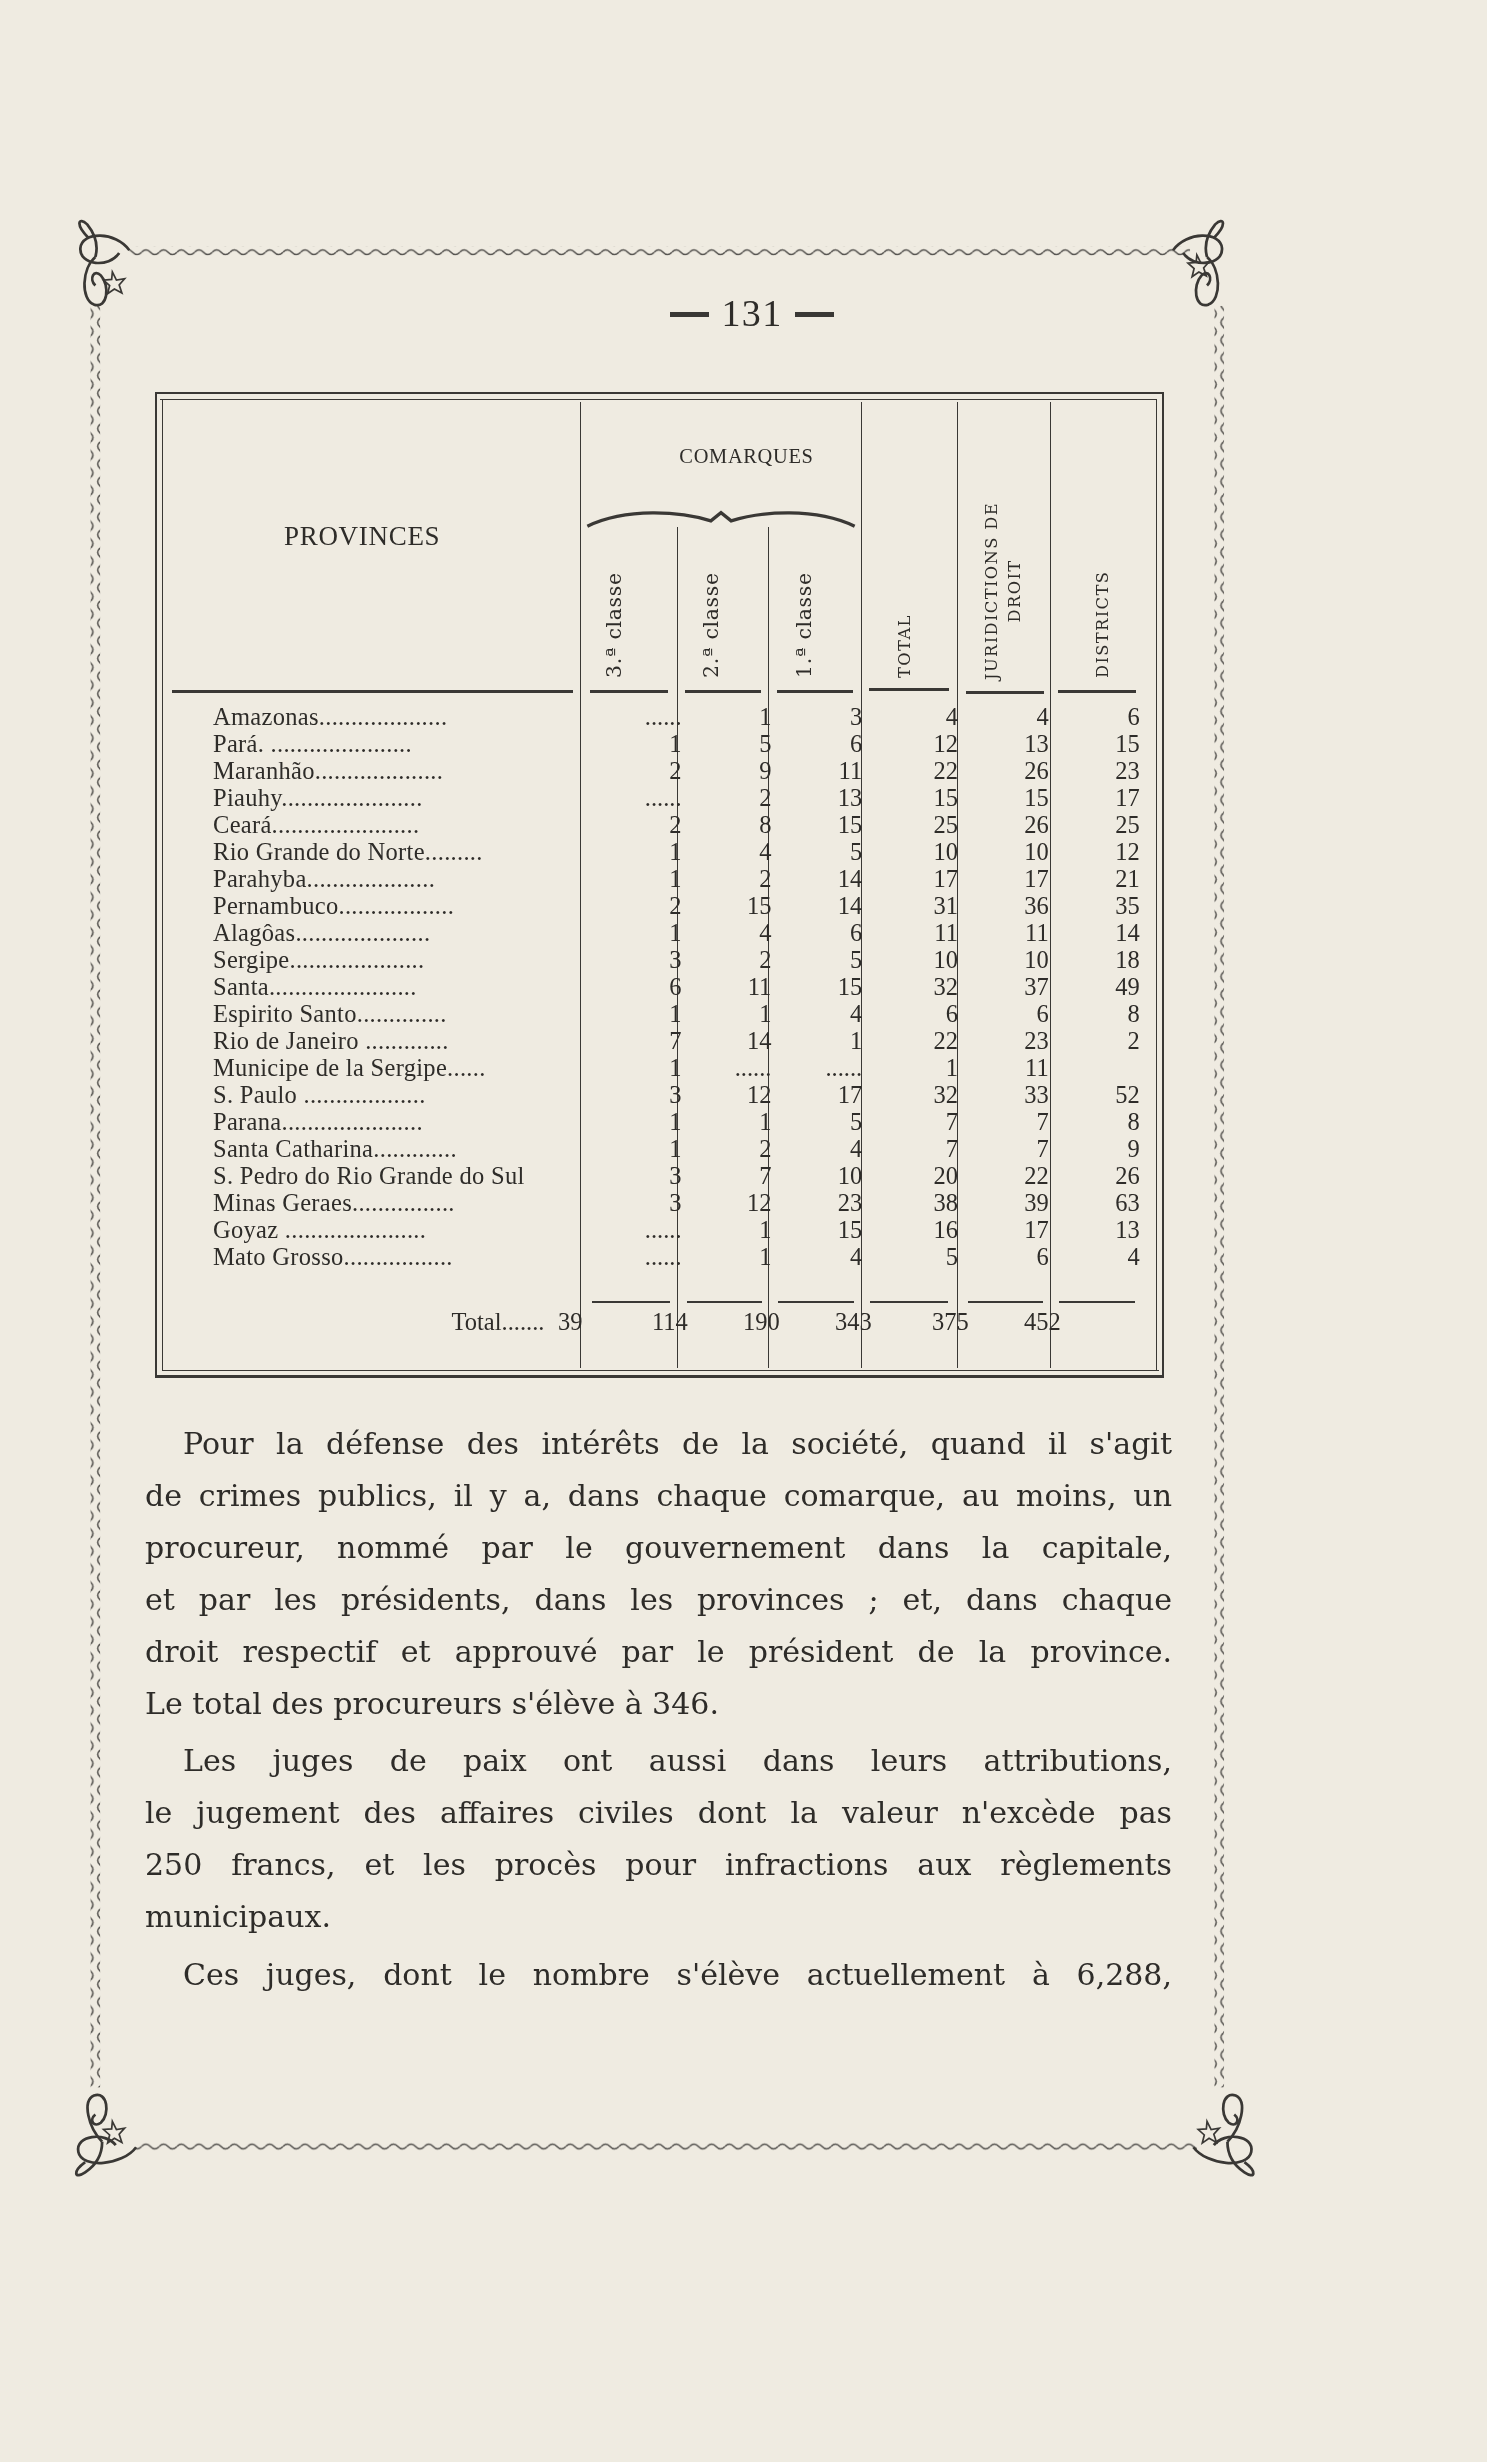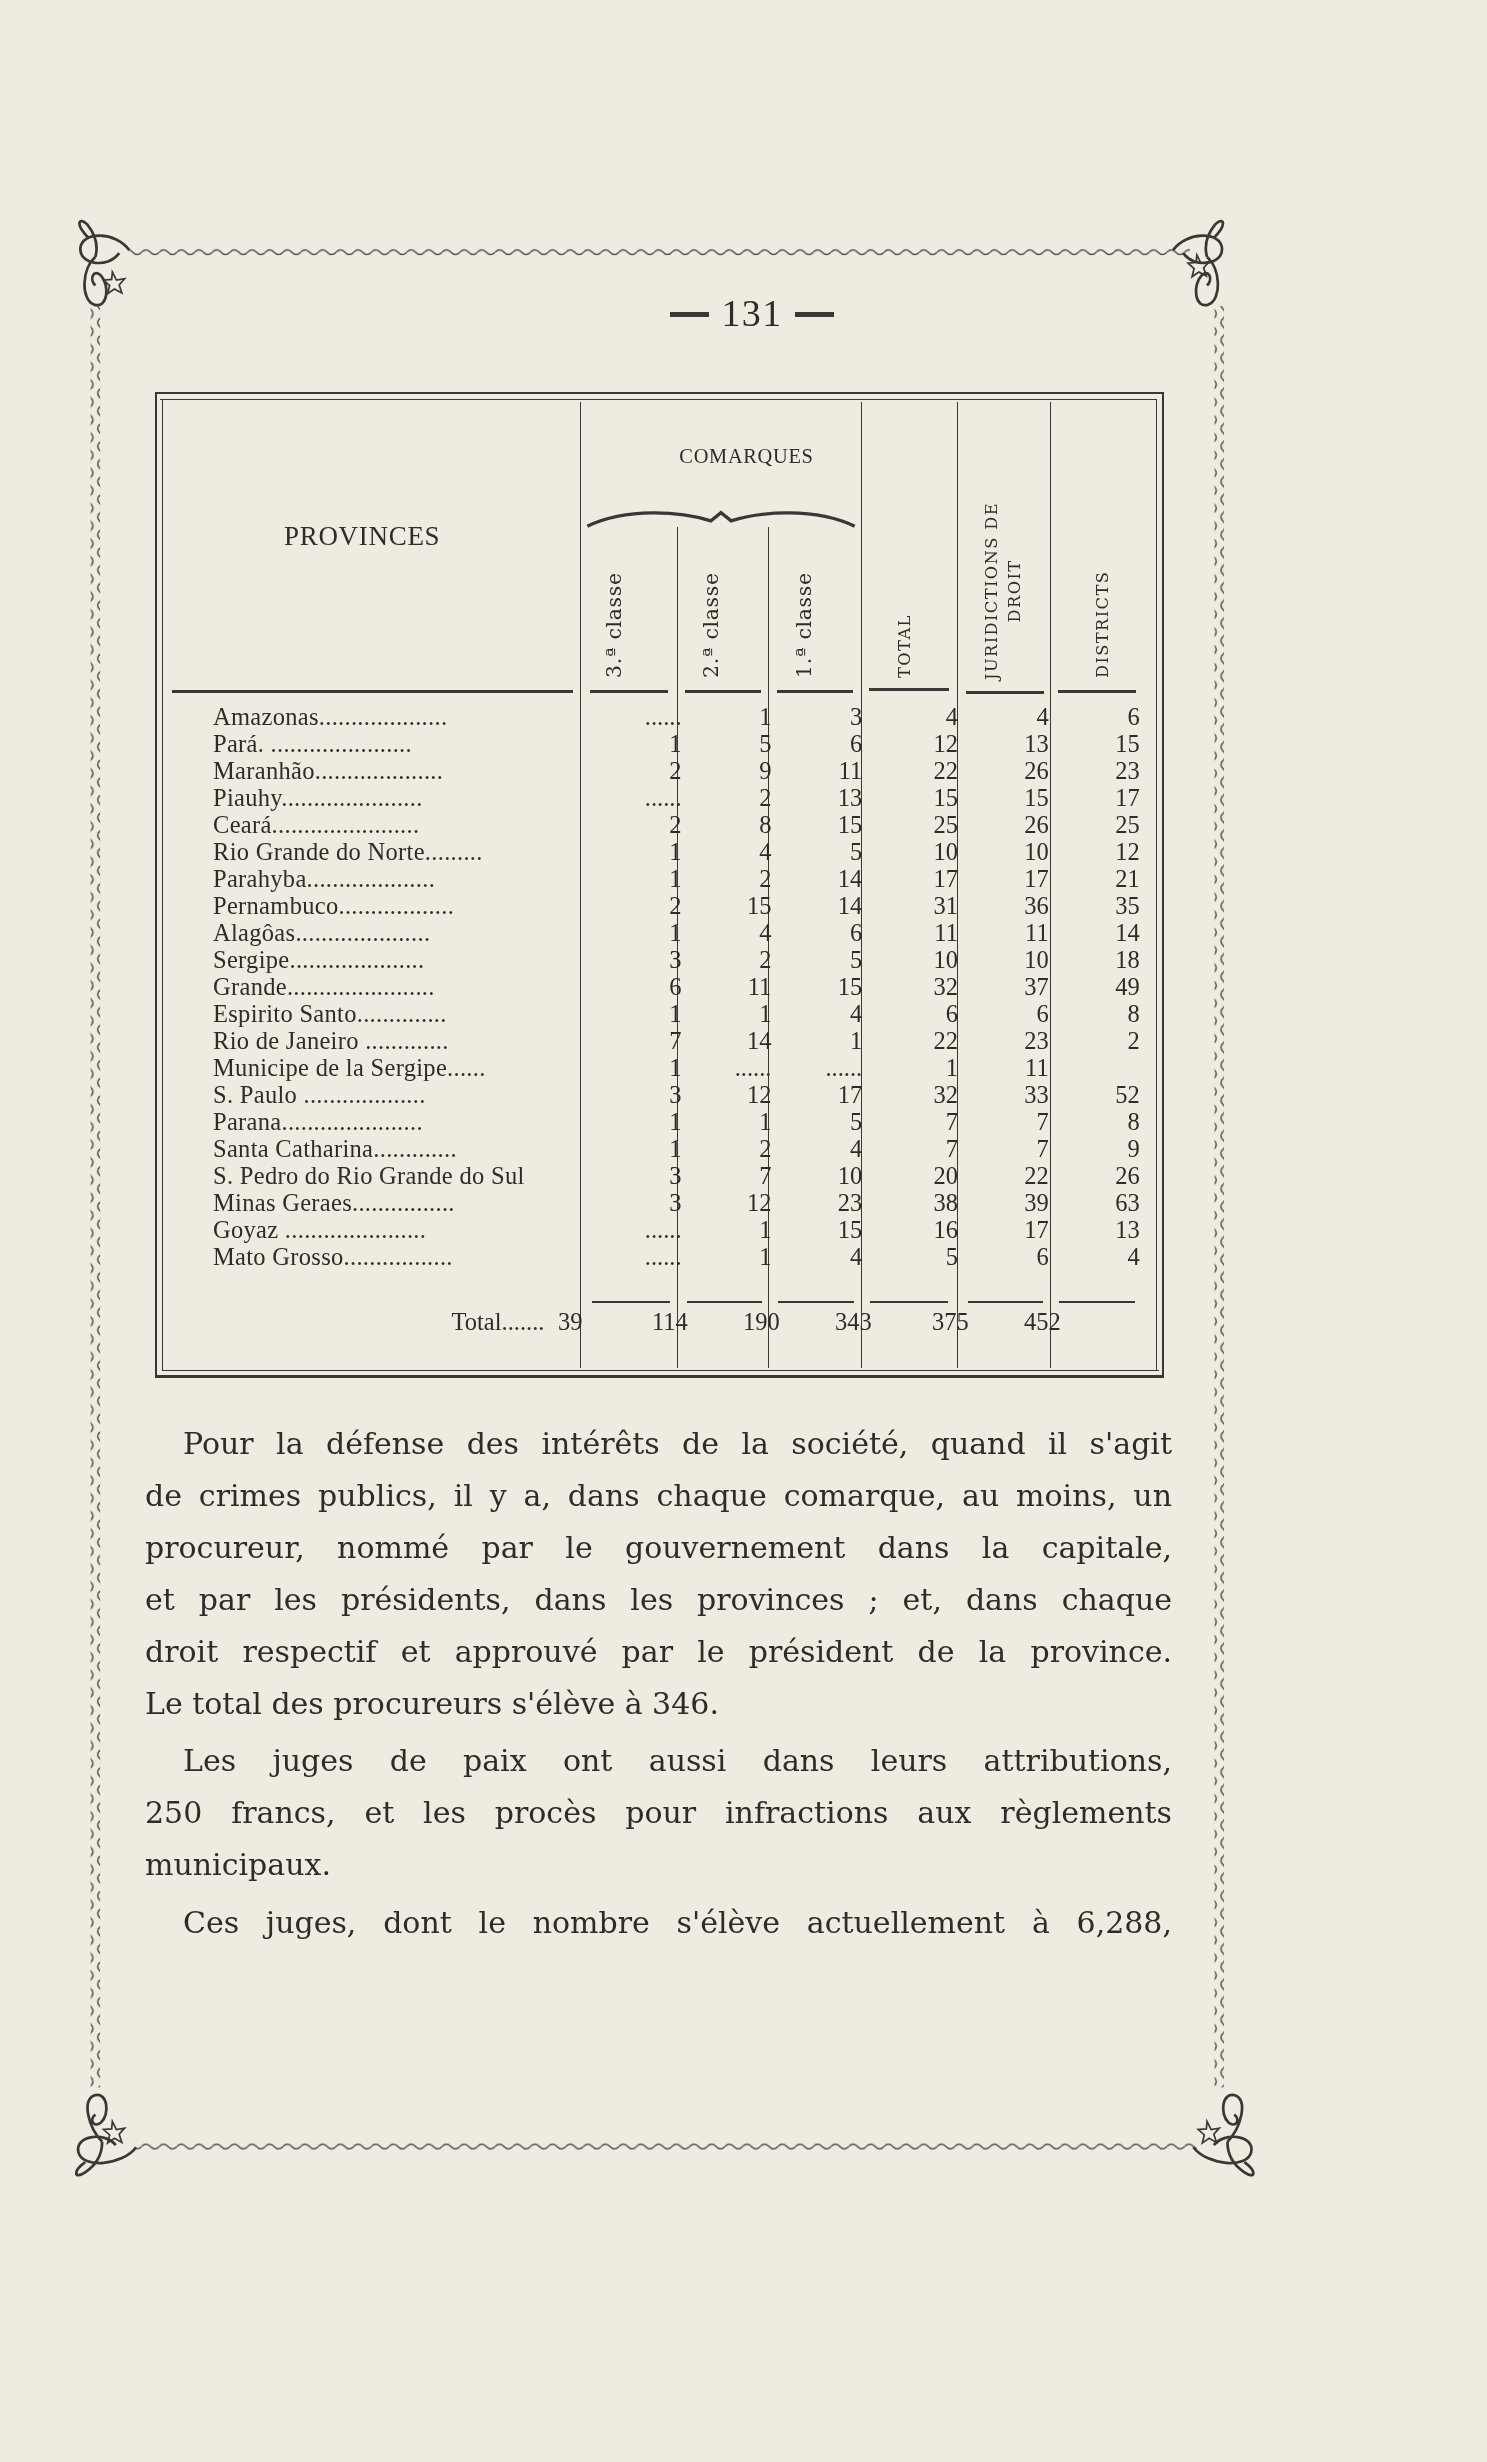--- a/index.html
+++ b/index.html
@@ -262,21 +262,21 @@
     <div class="row">
         <div class="name">Sergipe.....................</div>
         <div class="num c1">3</div>
         <div class="num c2">2</div>
         <div class="num c3">5</div>
         <div class="num c4">10</div>
         <div class="num c5">10</div>
         <div class="num c6">18</div>
       </div>
     <div class="row">
-        <div class="name">Grande.......................</div>
+        <div class="name">Santa.......................</div>
         <div class="num c1">6</div>
         <div class="num c2">11</div>
         <div class="num c3">15</div>
         <div class="num c4">32</div>
         <div class="num c5">37</div>
         <div class="num c6">49</div>
       </div>
     <div class="row">
         <div class="name">Espirito Santo..............</div>
         <div class="num c1">1</div>
@@ -392,20 +392,21 @@
     <span class="line" style="padding-left:38px;">Pour la défense des intérêts de la société, quand il s'agit</span>
     <span class="line">de crimes publics, il y a, dans chaque comarque, au moins, un</span>
     <span class="line">procureur, nommé par le gouvernement dans la capitale,</span>
     <span class="line">et par les présidents, dans les provinces ; et, dans chaque</span>
     <span class="line">droit respectif et approuvé par le président de la province.</span>
     <span class="line last">Le total des procureurs s'élève à 346.</span>
   </div>
   <div class="para-gap"></div>
   <div>
     <span class="line" style="padding-left:38px;">Les juges de paix ont aussi dans leurs attributions,</span>
+    <span class="line">le jugement des affaires civiles dont la valeur n'excède pas</span>
     <span class="line">250 francs, et les procès pour infractions aux règlements</span>
     <span class="line last">municipaux.</span>
   </div>
   <div class="para-gap"></div>
   <div>
     <span class="line" style="padding-left:38px;">Ces juges, dont le nombre s'élève actuellement à 6,288,</span>
   </div>
 </div>
 
 

